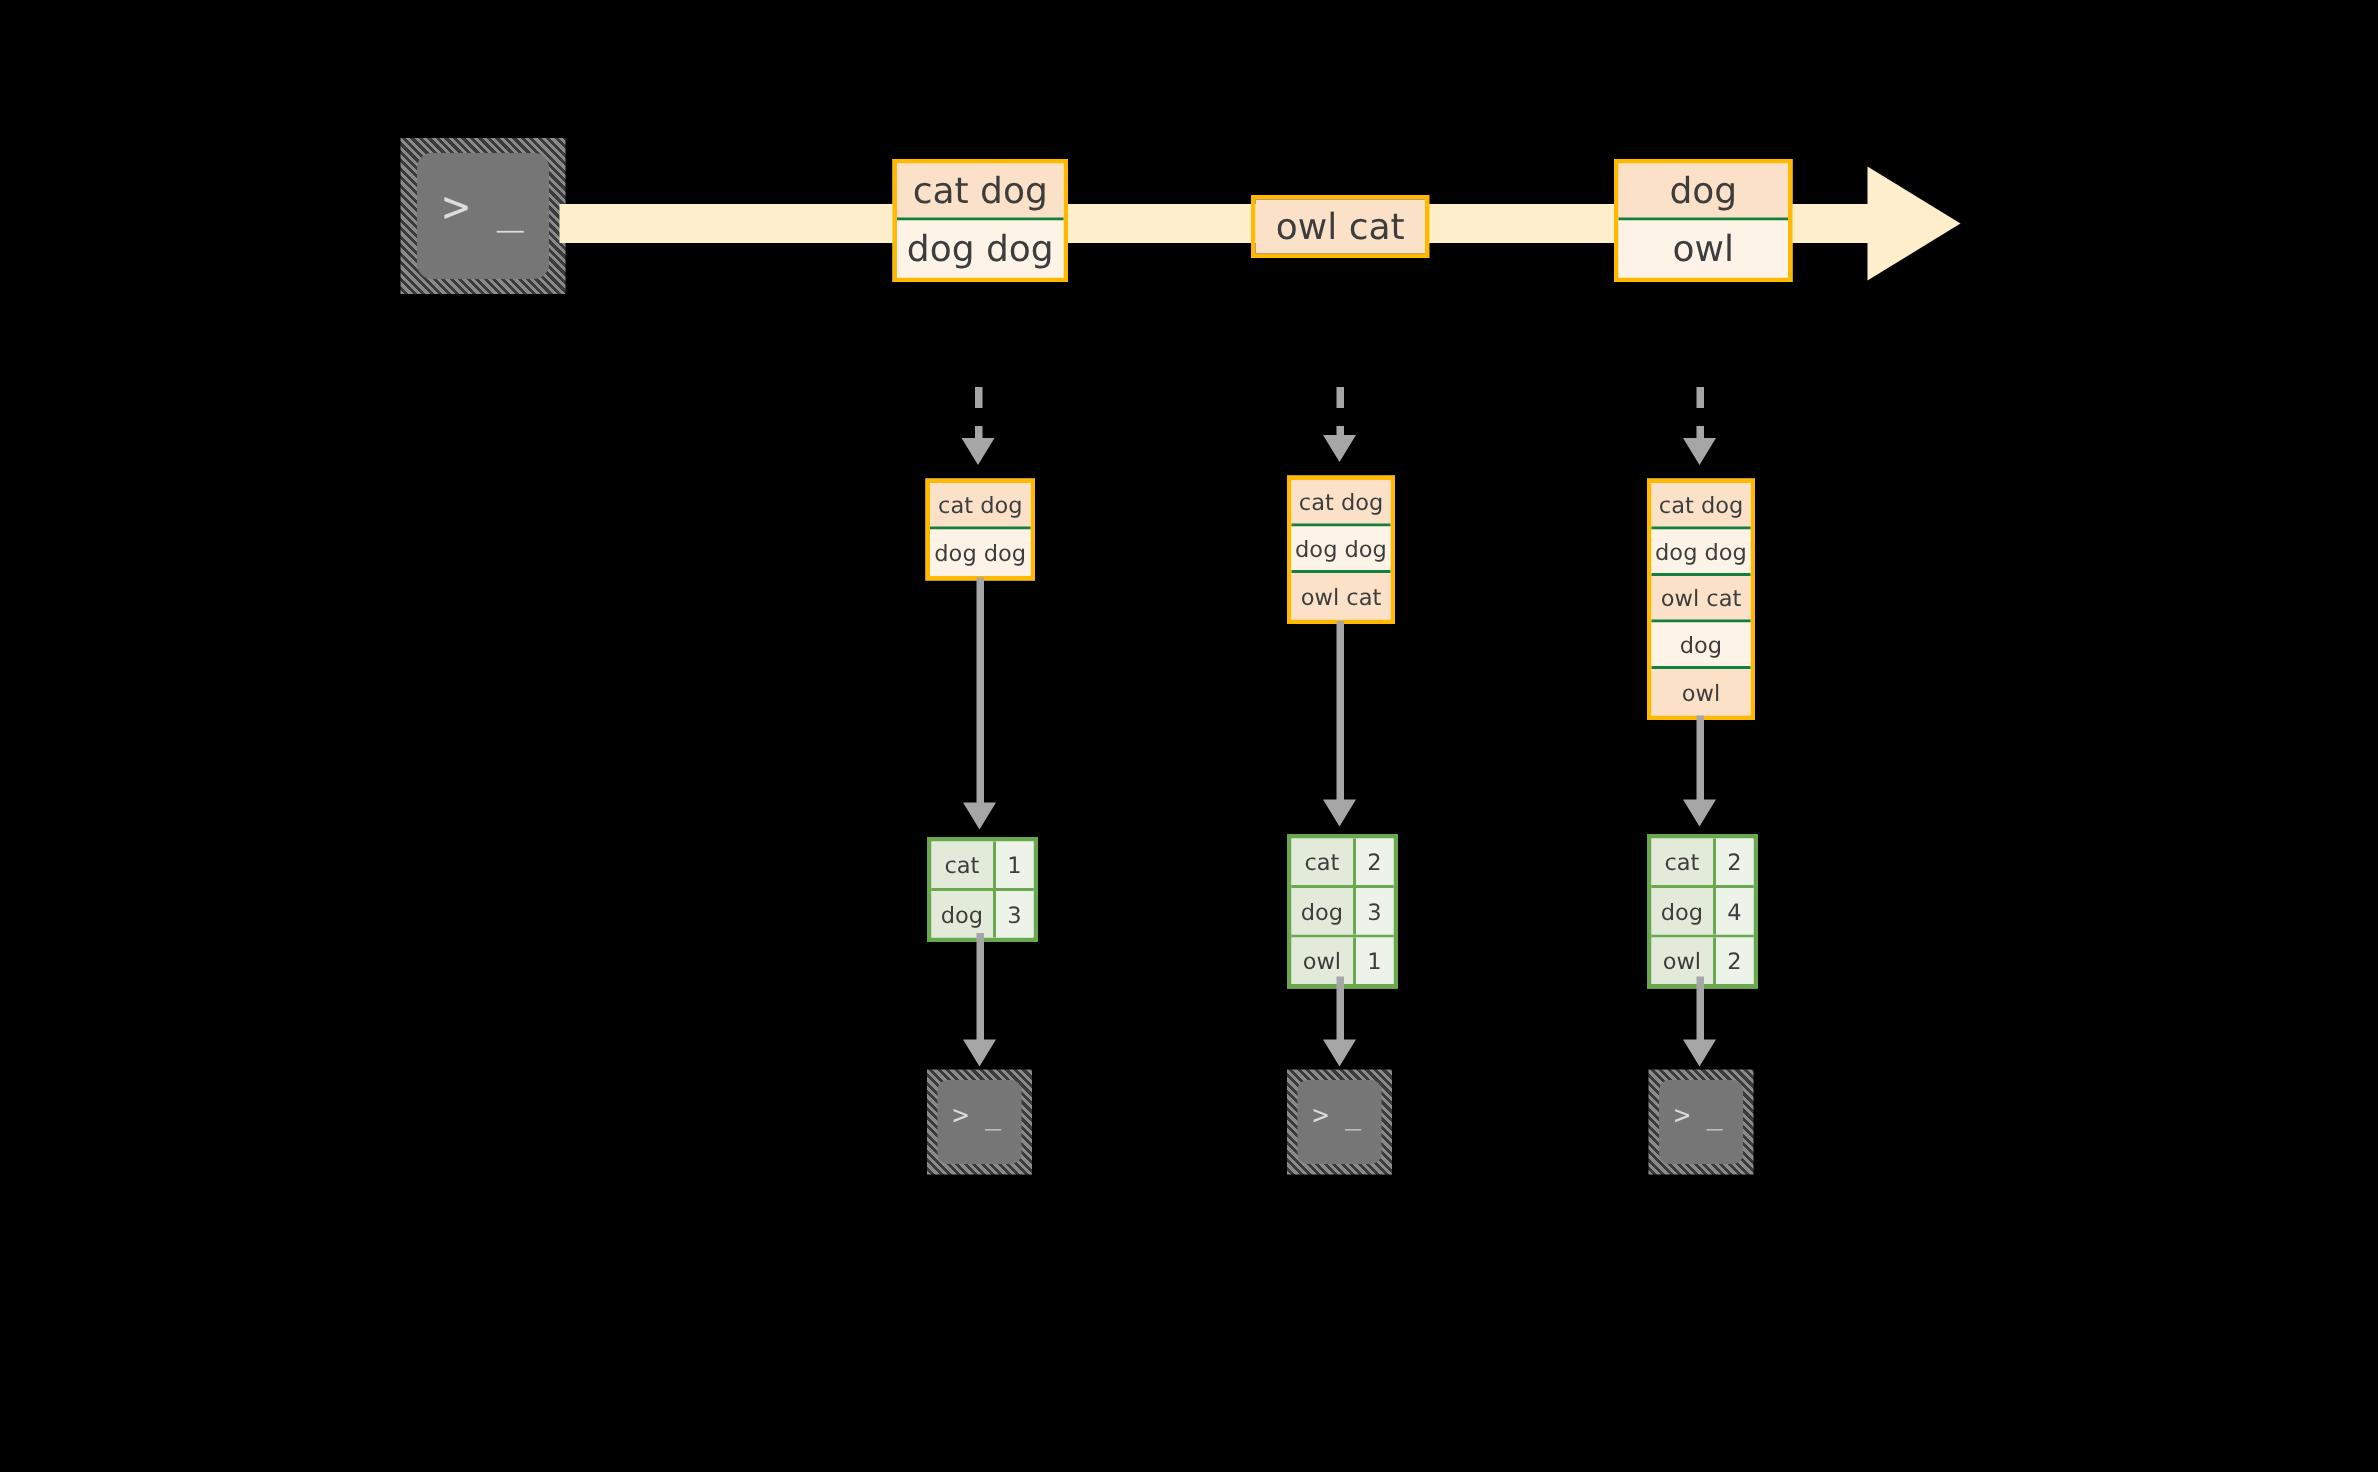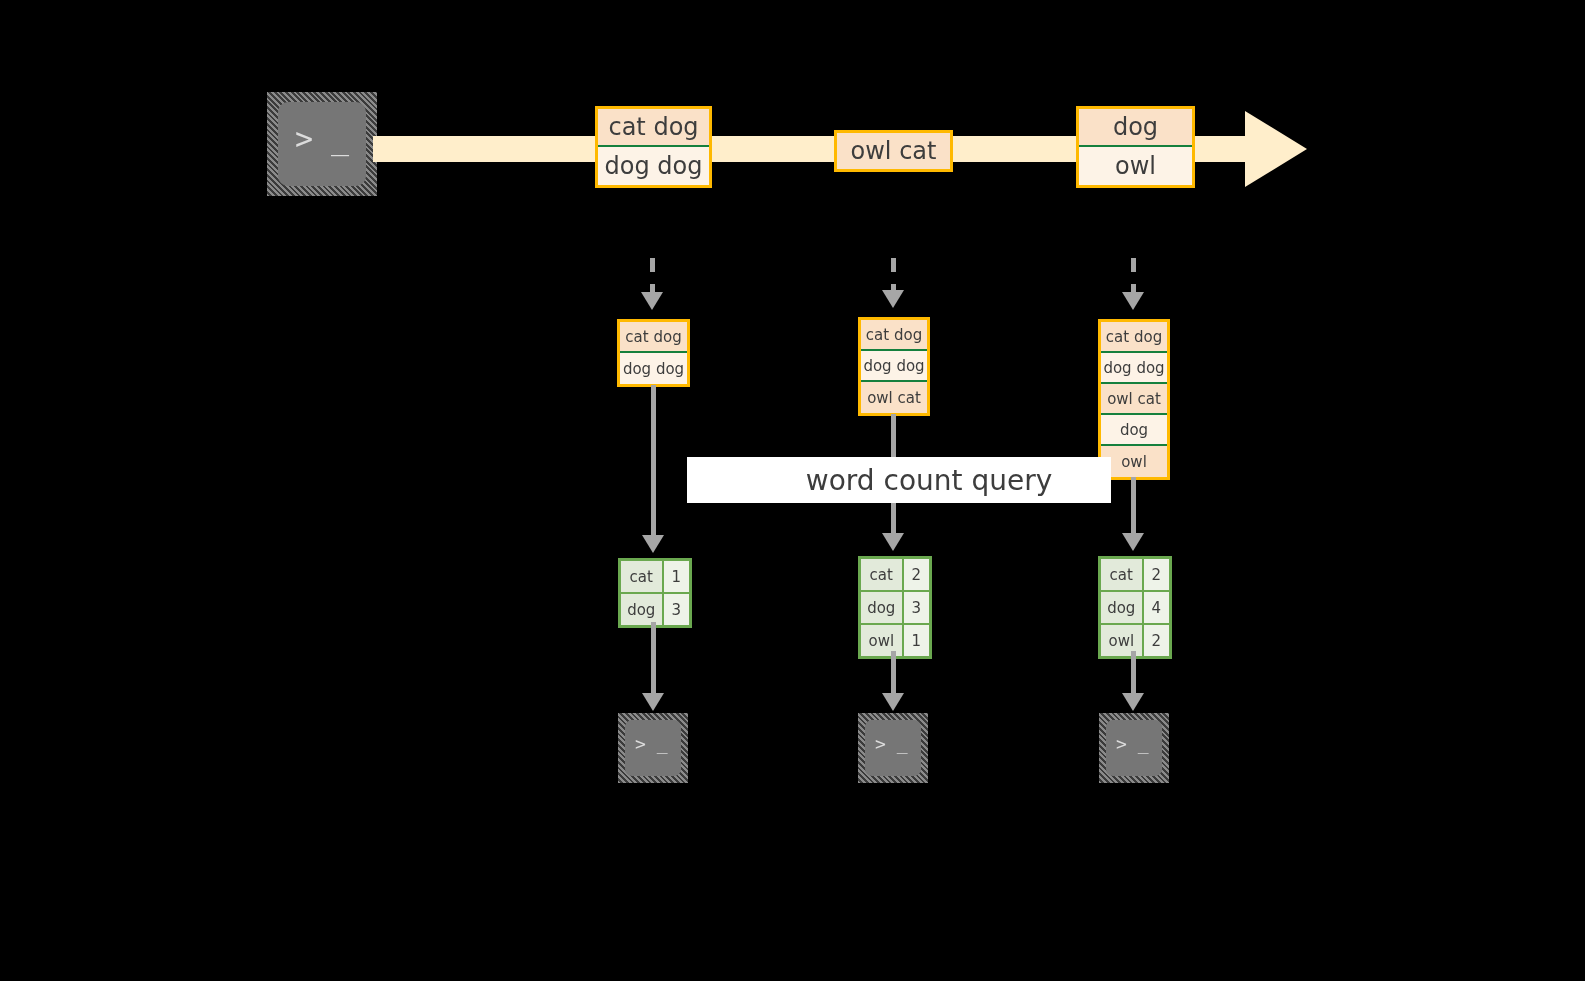--- a/index.html
+++ b/index.html
@@ -295,17 +295,14 @@
   </div>
 
   <div class="conn" style="left:1131px; top:651px; height:45px;"></div>
   <div class="head" style="left:1122px; top:693px;"></div>
 
   <div class="terminal small c3">
     <div class="screen"></div>
     <div class="prompt">&gt; _</div>
   </div>
 
-  <div class="query-band">
-    <div class="label">word count query</div>
-  </div>
 
 </div>
 
 </body></html>

